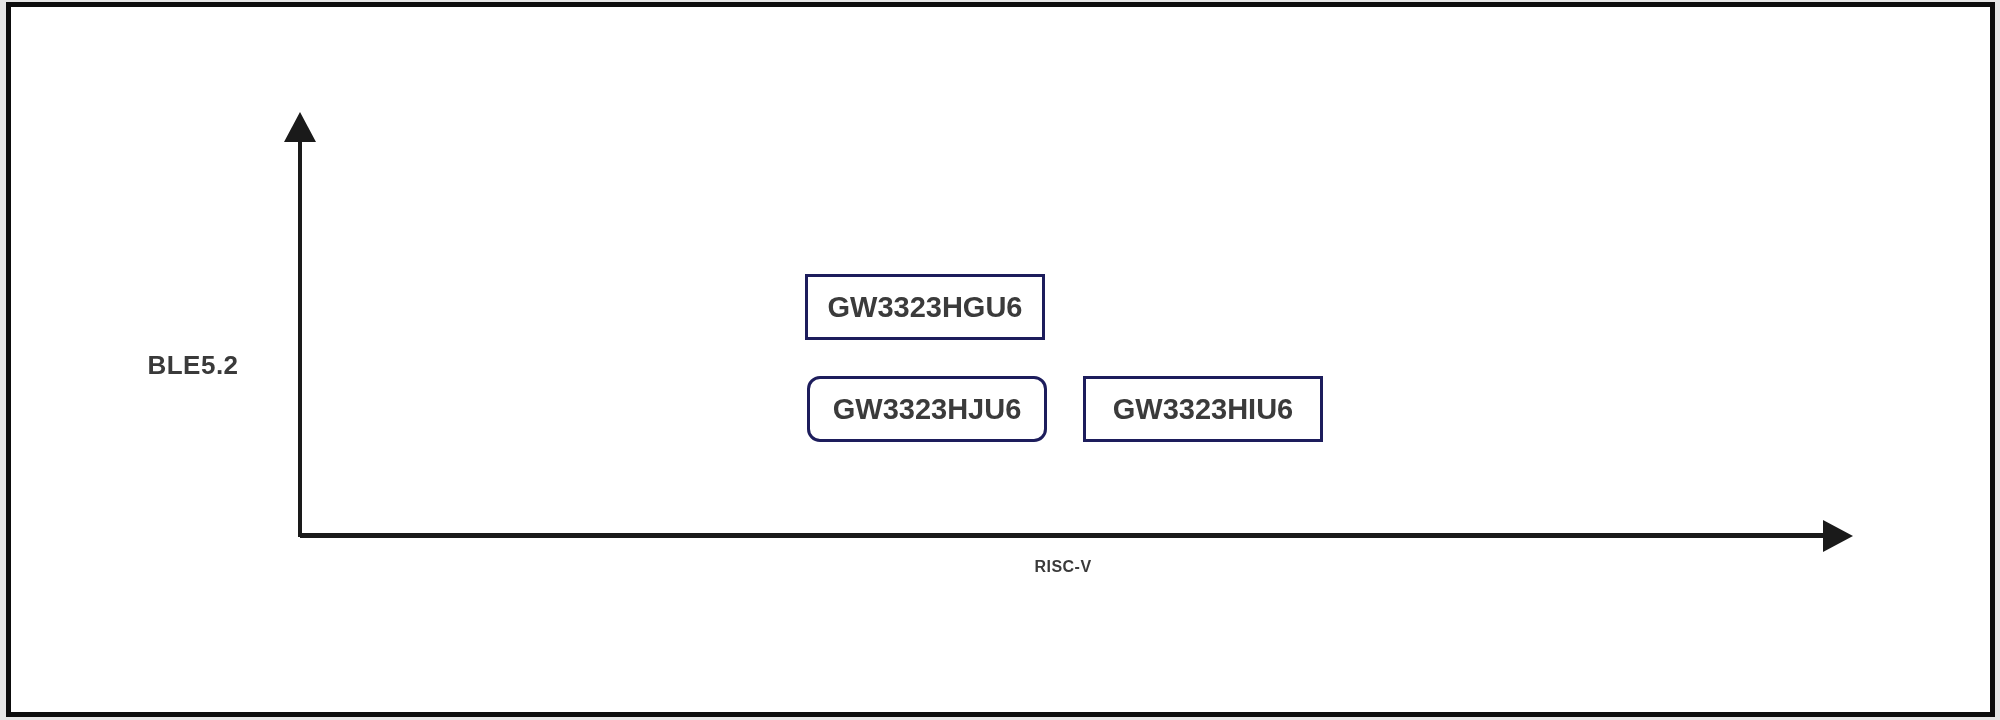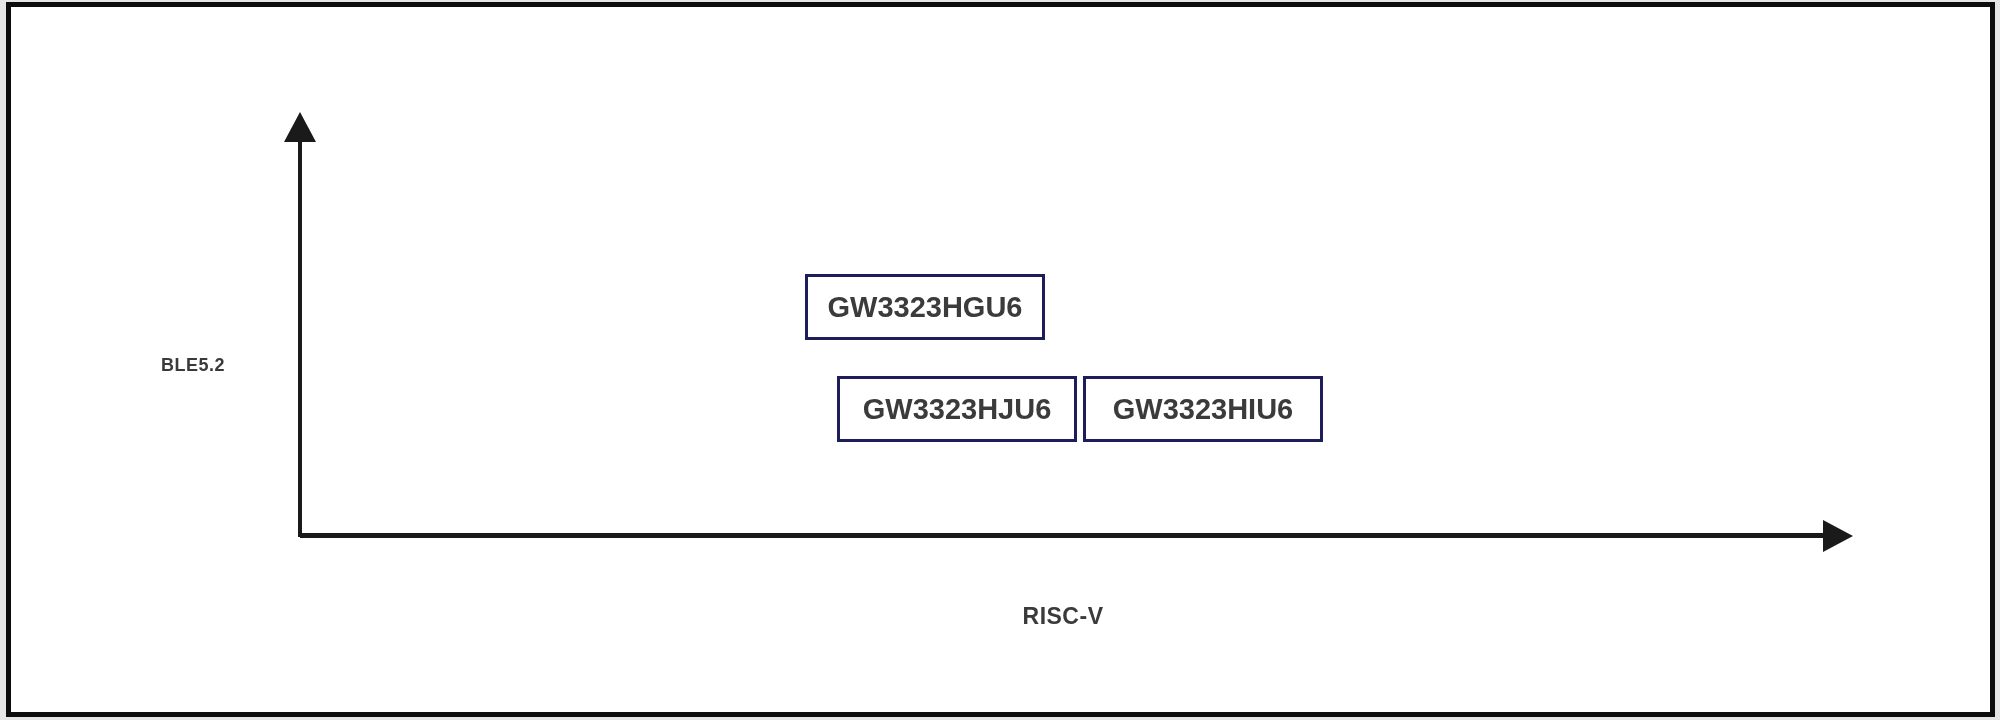--- a/index.html
+++ b/index.html
@@ -68,49 +68,49 @@
     position: absolute;
     color: #3a3a3a;
     font-weight: 700;
     text-align: center;
     letter-spacing: 0.5px;
   }
   .y-label {
     left: 103px;
     top: 351px;
     width: 180px;
-    font-size: 18px;
+    font-size: 26px;
     line-height: 28px;
   }
   .x-label {
     left: 963px;
-    top: 602px;
+    top: 552px;
     width: 200px;
-    font-size: 23px;
+    font-size: 16px;
     line-height: 29px;
   }
   
   .node {
     position: absolute;
     width: 240px;
     height: 66px;
     box-sizing: border-box;
     background: #ffffff;
     border: 3px solid #1d1d5c;
     display: flex;
     align-items: center;
     justify-content: center;
     font-size: 29px;
     font-weight: 700;
     color: #3b3b3b;
     letter-spacing: 0px;
     white-space: nowrap;
   }
   .node-1 { left: 805px;  top: 274px; }
-  .node-2 { left: 837px;  top: 376px; }
+  .node-2 { left: 807px;  top: 376px; border-radius: 13px; }
   .node-3 { left: 1083px; top: 376px; }
 </style>
 </head>
 <body>
 
 <div id="stage">
 
   <div class="frame"></div>
 
   <div class="y-axis-line"></div>

